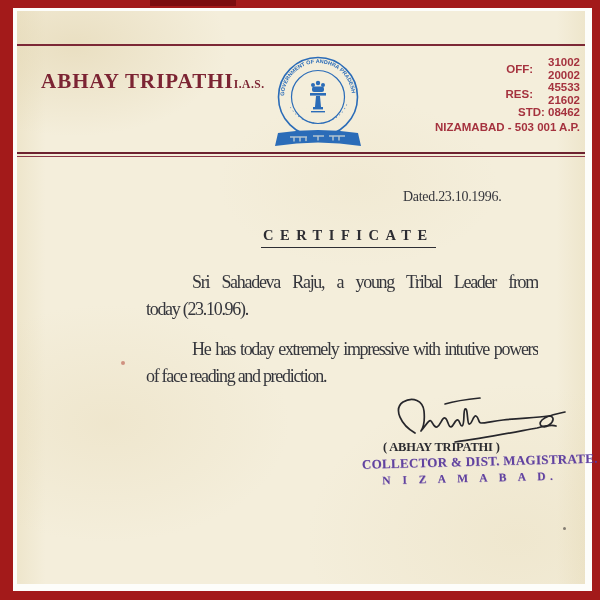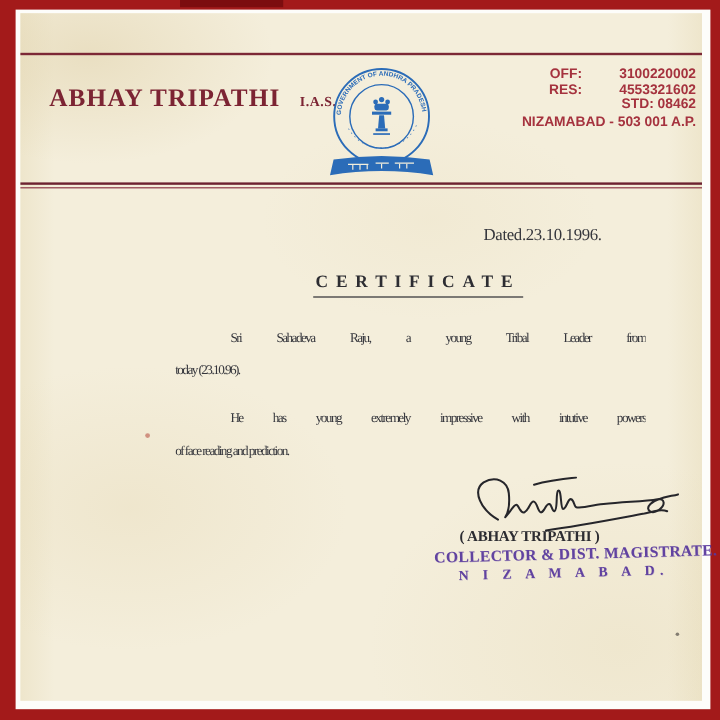--- a/index.html
+++ b/index.html
@@ -18,41 +18,41 @@
          radial-gradient(ellipse 200px 120px at 60% 30%, rgba(228,214,176,.18), transparent 70%),
          linear-gradient(90deg, rgba(224,210,168,.30), rgba(0,0,0,0) 5%, rgba(0,0,0,0) 95%, rgba(224,210,168,.30));
   }
   .rule-top{position:absolute;left:0;right:0;top:33px;height:2px;background:#7c2836;}
   .rule-bottom-a{position:absolute;left:0;right:0;top:141px;height:2px;background:#6d2230;}
   .rule-bottom-b{position:absolute;left:0;right:0;top:145px;height:1px;background:#8d3848;}
 
   .officer{position:absolute;left:24px;top:58px;color:#7c2433;}
   .officer-name{font-family:"Liberation Serif",serif;font-size:21px;font-weight:600;
        letter-spacing:1px;white-space:nowrap;}
-  .officer-name .ias{font-size:11.5px;letter-spacing:.5px;margin-left:16px;}
+  .officer-name .ias{font-size:11.5px;letter-spacing:.5px;margin-left:0;}
   .officer-title{font-family:"Liberation Sans",sans-serif;font-size:12.5px;font-weight:bold;
        letter-spacing:.2px;margin-top:3px;white-space:nowrap;}
 
   .emblem{position:absolute;left:251px;top:44px;}
 
   .contact{position:absolute;right:5px;top:45px;color:#a5323e;font-size:11.5px;
        font-weight:600;text-align:right;}
   .contact .pair{display:flex;justify-content:flex-end;align-items:center;gap:15px;}
-  .contact .nums{display:flex;flex-direction:row;line-height:12.5px;text-align:left;margin-left:16px;}
+  .contact .nums{display:flex;flex-direction:column;line-height:12.5px;text-align:left;}
   .contact .single{line-height:13px;}
   .contact .addr{margin-top:1px;line-height:14px;white-space:nowrap;}
 
   .typed{color:#35363c;font-family:Liberation Serif, serif;}
   .date-line{position:absolute;left:386px;top:178px;font-size:14px;letter-spacing:-.3px;
        white-space:nowrap;}
   .heading{position:absolute;left:244px;top:216px;font-size:14.5px;font-weight:bold;
        letter-spacing:6.5px;border-bottom:1.5px solid #2e2e33;padding:0 2px 3px 2px;
        color:#2d2d32;white-space:nowrap;}
 
-  .body-block{position:absolute;left:129px;top:258px;width:392px;font-size:11px;
+  .body-block{position:absolute;left:129px;top:258px;width:392px;font-size:18px;
        letter-spacing:-1.3px;line-height:27px;}
   .bline{height:27px;overflow:hidden;white-space:nowrap;}
   .jline{text-align:justify;white-space:normal;}
   .jline::after{content:"";display:inline-block;width:100%;height:0;}
   .indent{padding-left:46px;}
   .para2{margin-top:13px;}
 
   .speck{position:absolute;border-radius:50%;}
   .speck-red{left:104px;top:350px;width:4px;height:4px;background:#b4473a;opacity:.55;}
   .speck-dark{left:546px;top:516px;width:3px;height:3px;background:#55504a;opacity:.7;}
@@ -137,21 +137,21 @@
       <div class="rule-bottom-a"></div>
       <div class="rule-bottom-b"></div>
 
       <div class="typed date-line">Dated.23.10.1996.</div>
 
       <div class="typed heading">CERTIFICATE</div>
 
       <div class="typed body-block">
         <div class="bline jline indent">Sri Sahadeva Raju, a young Tribal Leader from</div>
         <div class="bline">today (23.10.96).</div>
-        <div class="bline jline indent para2">He has young extremely impressive with intutive powers</div>
+        <div class="bline jline indent para2">He has today extremely impressive with intutive powers</div>
         <div class="bline">of face reading and prediction.</div>
       </div>
 
       <div class="speck speck-red"></div>
       <div class="speck speck-dark"></div>
 
       <svg class="sig" width="182" height="56" viewBox="0 0 182 56">
         <g fill="none" stroke="#26262b" stroke-width="1.7" stroke-linecap="round" stroke-linejoin="round">
           <path d="M30,36 C16,28 8,12 18,5 C28,-1 38,4 39,14 C40,24 38,31 36,34
                    C40,30 44,22 46,24 C48,26 49,31 52,30 C56,28 57,20 60,21

